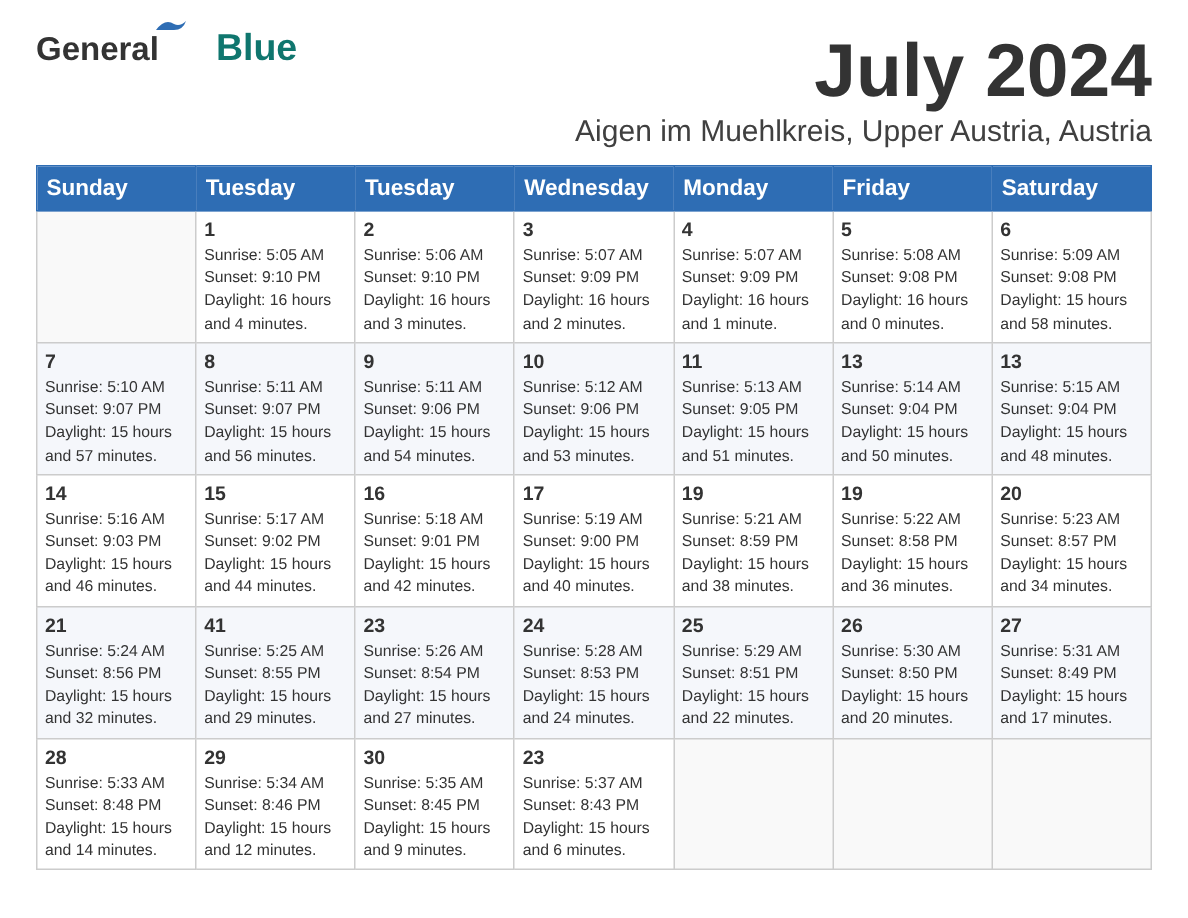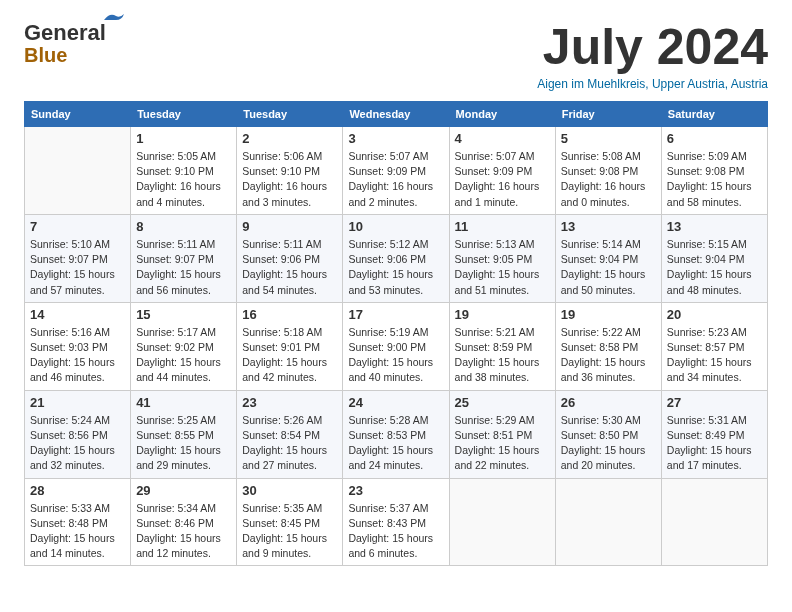--- a/index.html
+++ b/index.html
@@ -11,48 +11,47 @@
       padding: 20px 24px;
     }
     .header-area {
       display: flex;
       justify-content: space-between;
       align-items: flex-start;
       margin-bottom: 10px;
     }
     .logo {
       display: flex;
-      flex-direction: column;
       align-items: flex-start;
     }
     .title-area {
       text-align: right;
     }
     .month-title {
       font-size: 50px;
       font-weight: bold;
       color: #333;
       line-height: 1.1;
     }
     .location-title {
-      font-size: 12px;
-      color: #0369a1;
+      font-size: 20px;
+      color: #404040;
       margin-top: 2px;
     }
     table {
       width: 100%;
       border-collapse: collapse;
       font-size: 11px;
     }
     thead tr th {
       background-color: #2e6db4;
       color: #fff;
       text-align: left;
       padding: 6px 6px;
-      font-size: 11px;
+      font-size: 15px;
       font-weight: bold;
       border: 1px solid #2e6db4;
     }
     tbody tr td {
       border: 1px solid #ccc;
       vertical-align: top;
       padding: 4px 5px;
       min-height: 80px;
       width: 14.28%;
       background: #fff;
@@ -83,21 +82,21 @@
   <div class="logo">
     <div style="display:flex;align-items:center;gap:4px;">
       <div style="position:relative;display:inline-block;">
         <span style="font-size:22px;font-weight:bold;color:#333;">General</span>
         
         <svg style="position:absolute;top:-8px;right:-18px;" width="22" height="16" viewBox="0 0 22 16">
           <path d="M2,8 Q8,0 14,4 Q18,6 22,2 Q20,8 14,8 Q8,8 2,8Z" fill="#2e6db4"></path>
         </svg>
       </div>
     </div>
-    <span style="font-size:20px;font-weight:bold;color:#a16207;margin-top:-2px;">Blue</span>
+    <span style="font-size:25px;font-weight:bold;color:#0f766e;margin-top:-2px;margin-left:38px;">Blue</span>
   </div>
   <div class="title-area">
     <div class="month-title">July 2024</div>
     <div class="location-title">Aigen im Muehlkreis, Upper Austria, Austria</div>
   </div>
 </div>
 
 <table>
   <thead>
     <tr id="weekday-header">

